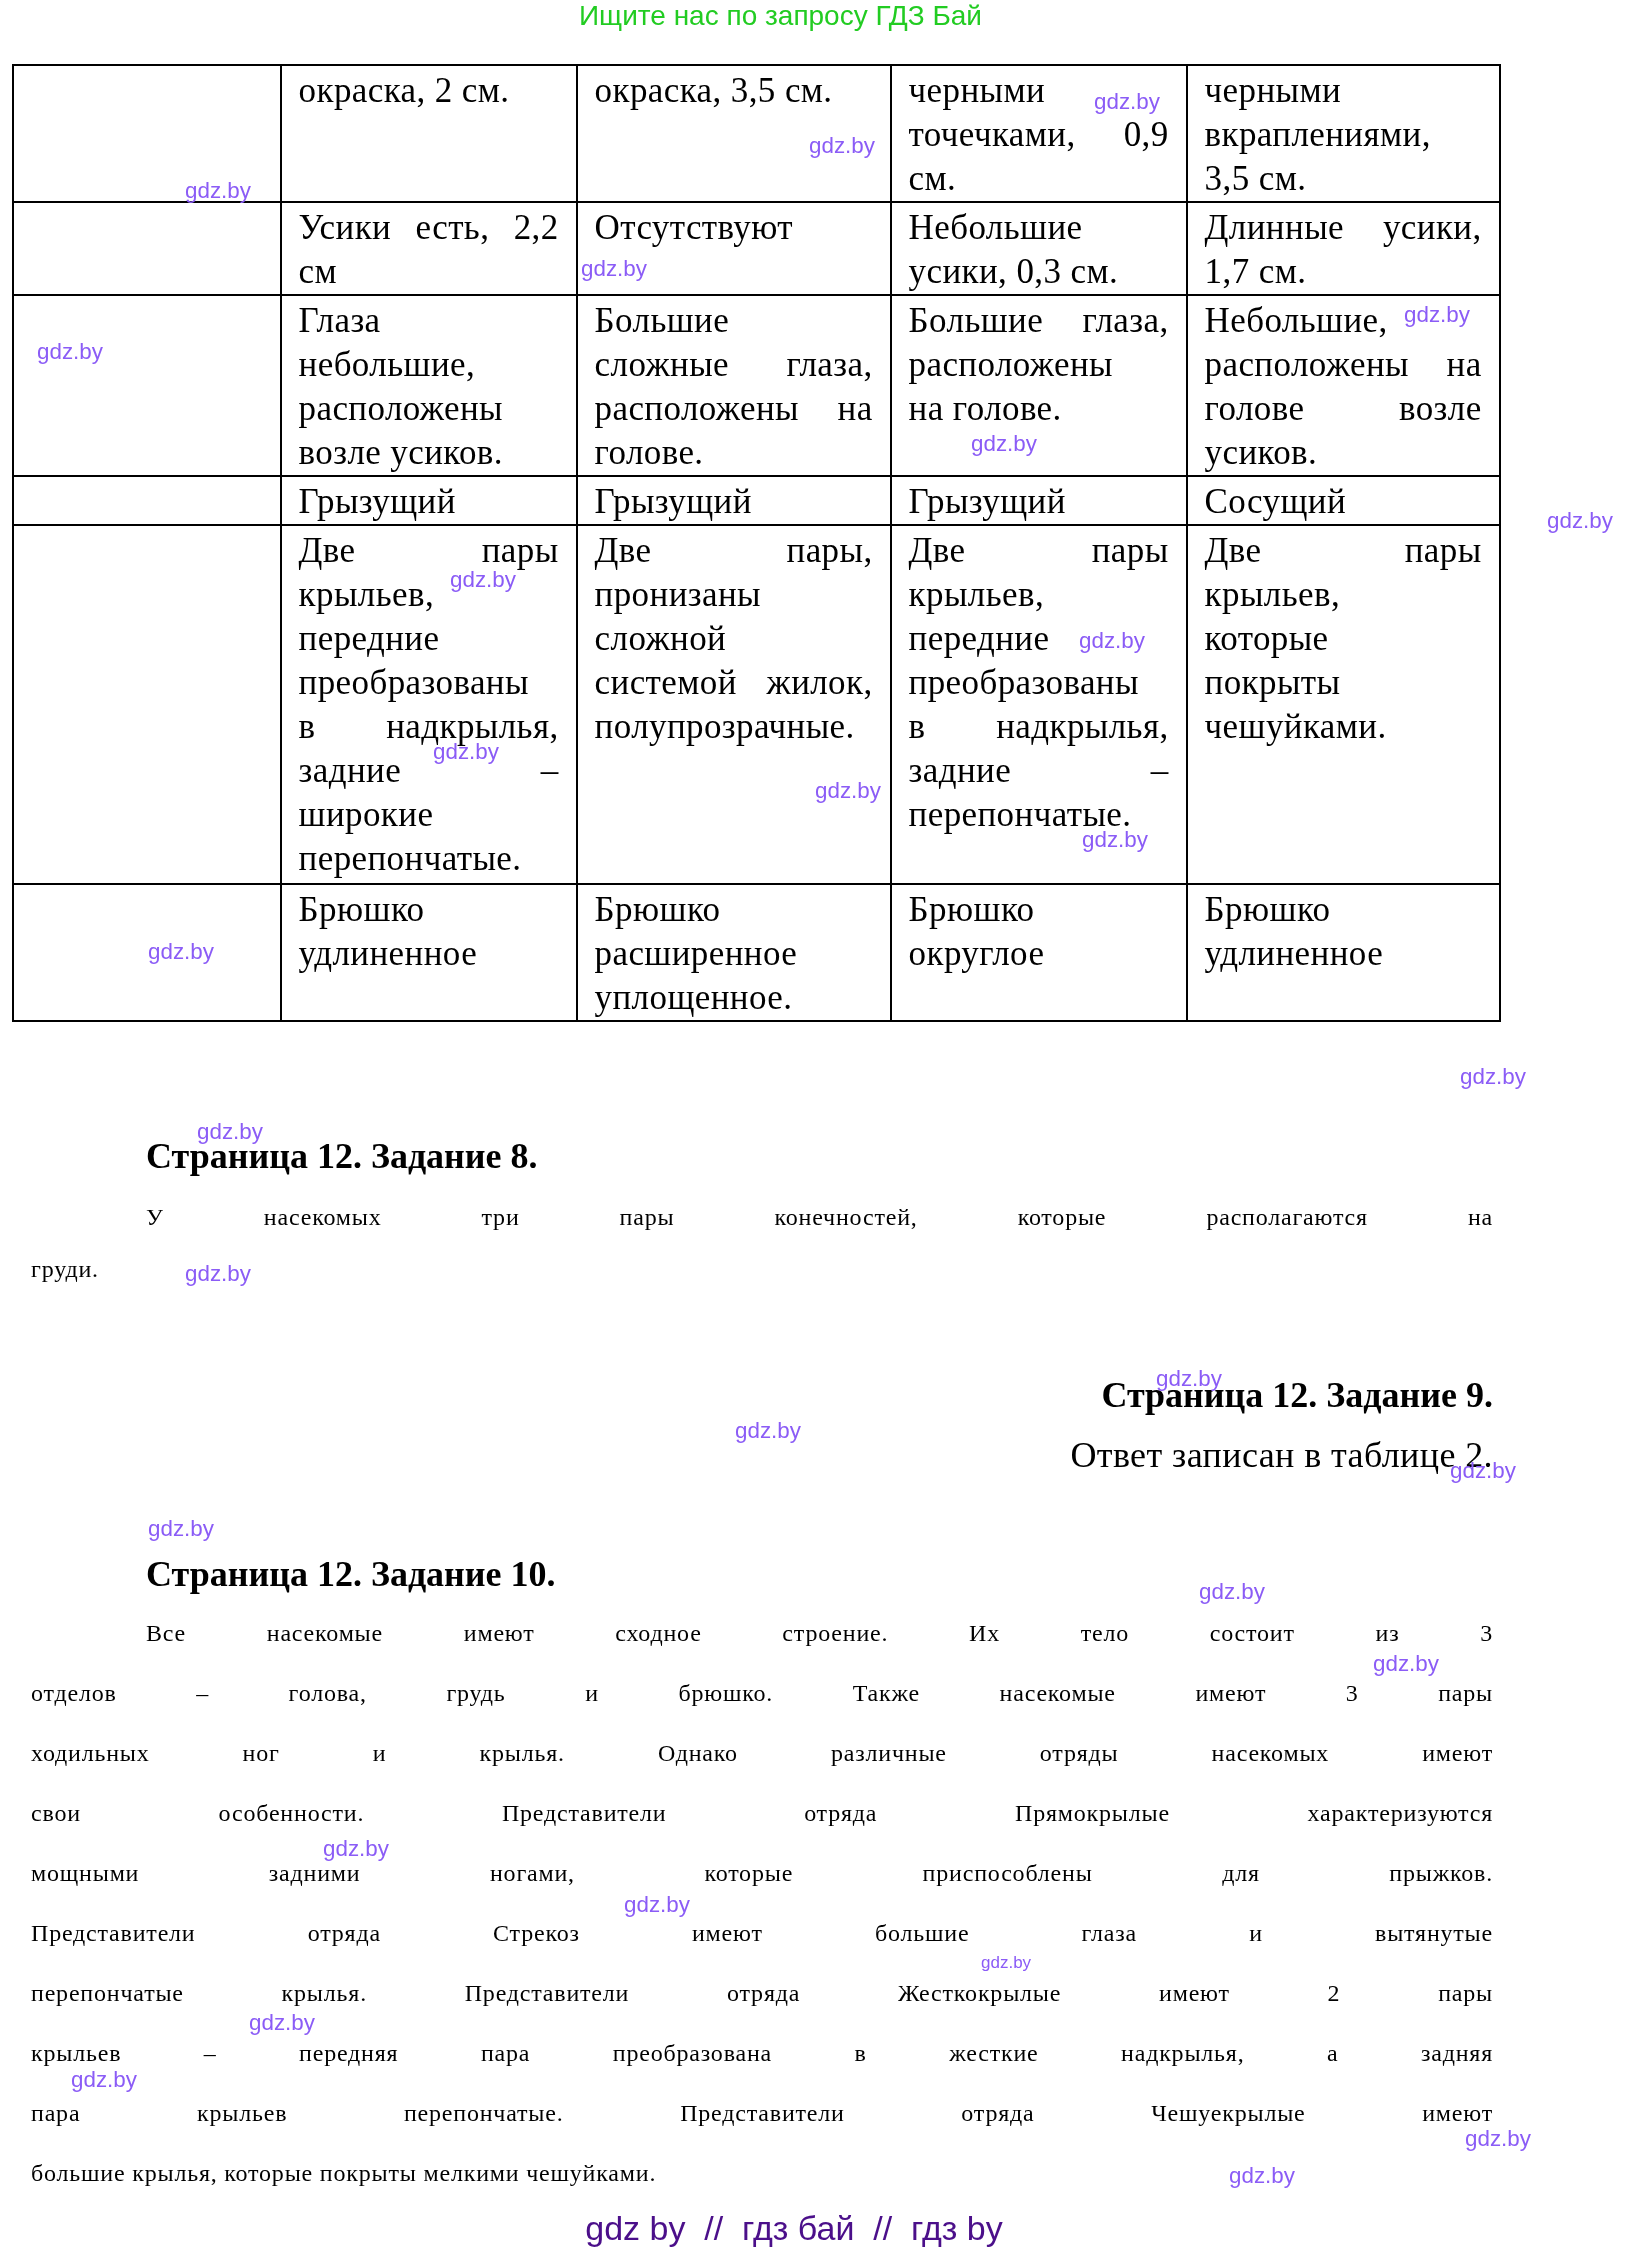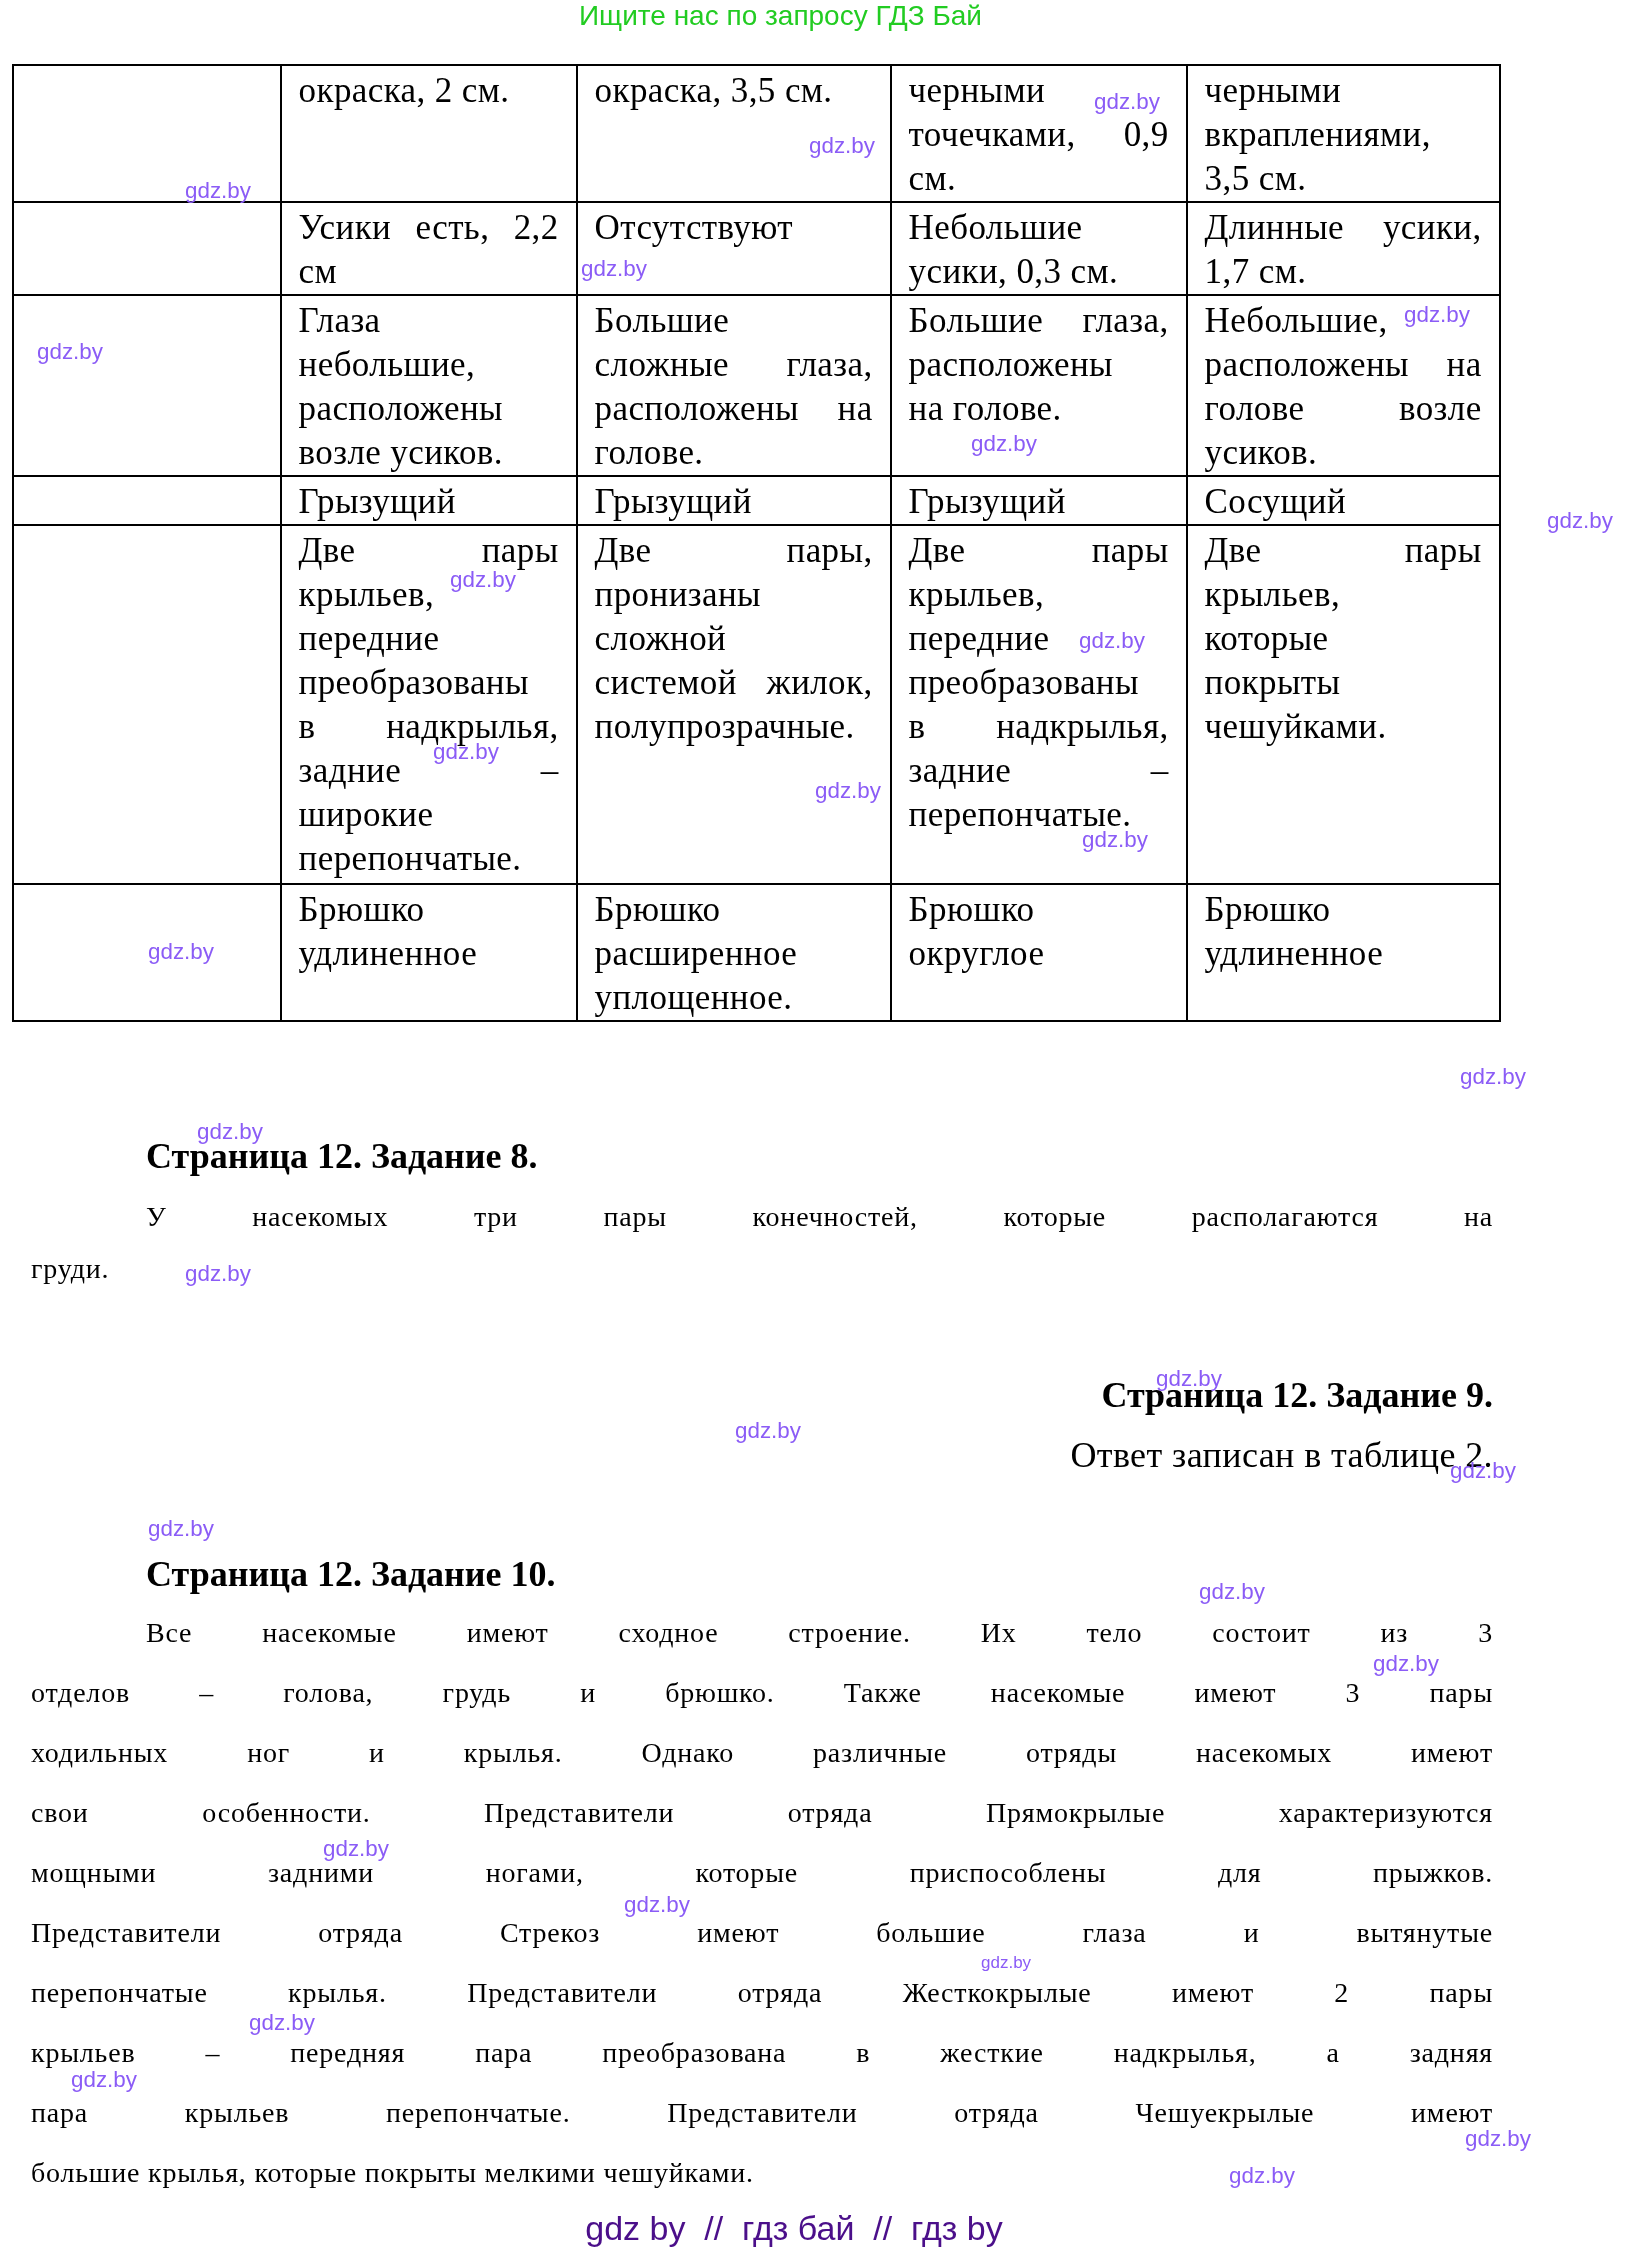--- a/index.html
+++ b/index.html
@@ -8,21 +8,21 @@
   .footer { position: absolute; left: 0; top: 2211px; width: 1588px; text-align: center; font-family: "Liberation Sans", sans-serif; font-size: 34px; line-height: 34px; color: #4b0f8a; white-space: pre; }
   table.answers { position: absolute; left: 11.6px; top: 64px; border-collapse: collapse; table-layout: fixed; width: 1487px; }
   table.answers td { border: 2.3px solid #000; vertical-align: top; padding: 3.1px 17px 0 17px; font-size: 35px; line-height: 44px; text-align: justify; text-align-last: left; letter-spacing: 0.4px; }
   table.answers td.label { padding: 0; }
   .c0 { width: 268px; } .c1 { width: 296px; } .c2 { width: 314px; } .c3 { width: 296px; } .c4 { width: 313px; }
   .r0 { height: 135px; font-family: Liberation Serif, serif; } .r1 { height: 91px; margin-top: 6px; } .r2 { height: 179px; border-radius: 32px; } .r3 { height: 44px; } .r4 { height: 359px; } .r5 { height: 135px; }
   .cell-line { display: block; text-align: justify; text-align-last: justify; }
   .cell-line.last { text-align-last: left; }
   .section { position: absolute; left: 31px; width: 1462px; }
   .heading { font-weight: bold; font-size: 36px; line-height: 46px; padding-left: 115px; }
-  .para { font-size: 28px; line-height: 60px; text-align: justify; letter-spacing: 0.8px; }
+  .para { font-size: 24px; line-height: 60px; text-align: justify; letter-spacing: 0.8px; }
   .para-line { display: block; text-align: justify; text-align-last: justify; white-space: nowrap; }
   .para-line.first { padding-left: 115px; }
   .para-line.last { text-align-last: left; }
   .plain { font-size: 36px; line-height: 46px; padding-left: 115px; letter-spacing: 0.4px; }
   .wm { position: absolute; font-family: "Liberation Sans", sans-serif; font-size: 22.4px; line-height: 25px; color: #8b5cf6; white-space: nowrap; }
   .wm.small { font-size: 17px; }
 </style>
 </head>
 <body>
 

